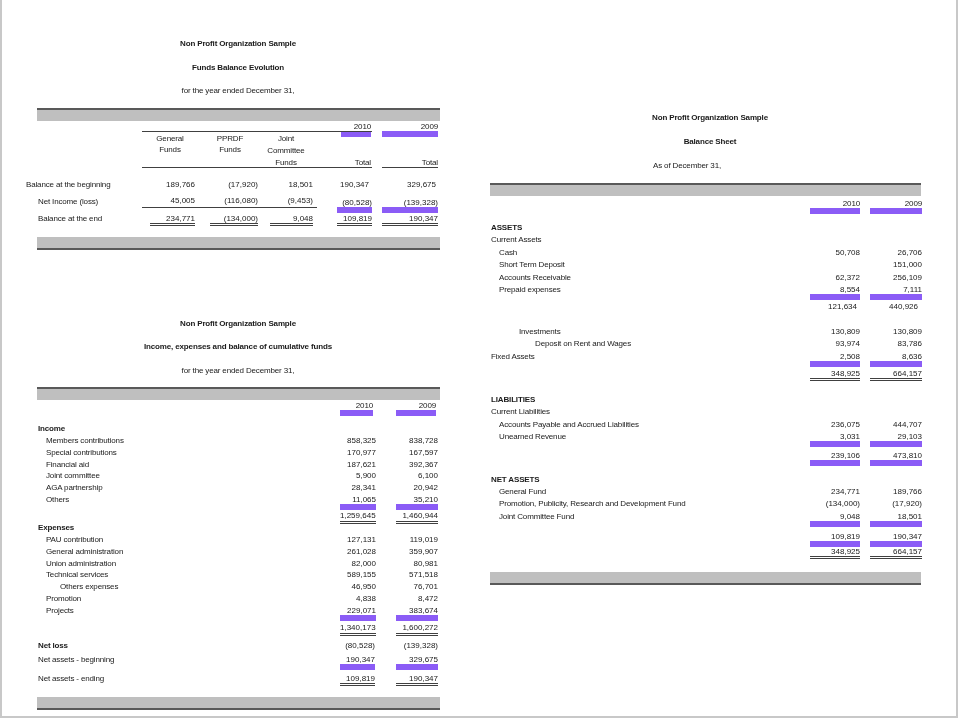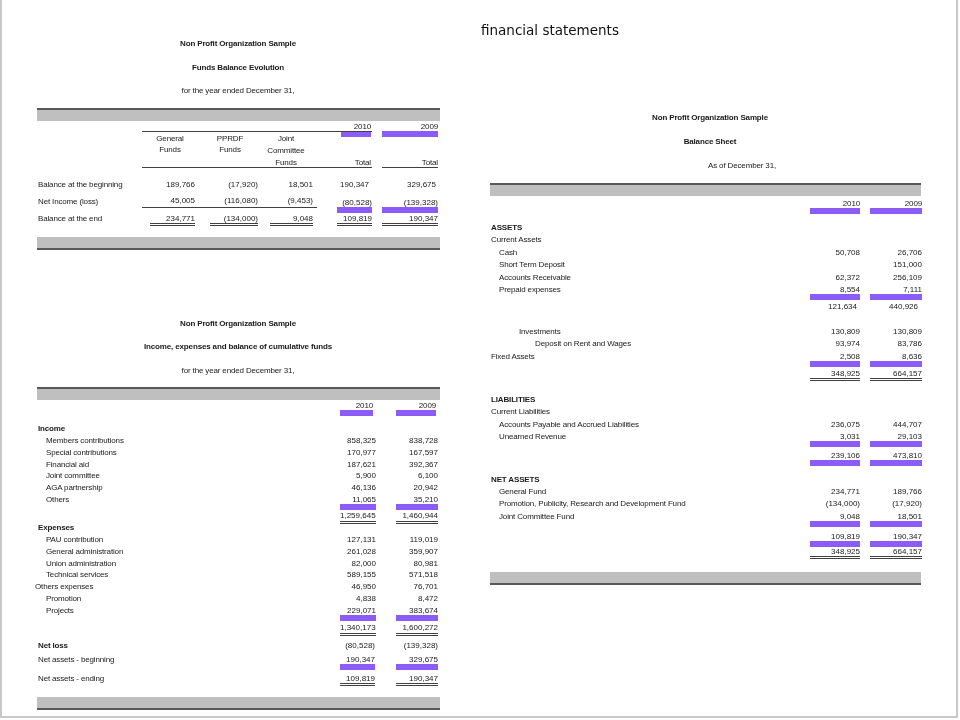--- a/index.html
+++ b/index.html
@@ -31,21 +31,20 @@
   .ul { border-bottom: 6px solid #8b5cf6; }
   .dul { border-bottom: 3px double #404040; }
   .num { position: absolute; font-size: 8px; text-align: right; white-space: nowrap; }
 </style>
 </head>
 <body>
 
 <div class="frame"></div>
 
 <div class="slide-title">
-  <div>financial  statements</div>
 </div>
 
 <div>
   <div class="t b c" style="left:140px;top:39px;width:196px;">Non Profit Organization Sample</div>
   <div class="t b c" style="left:140px;top:63px;width:196px;">Funds Balance Evolution</div>
   <div class="t c" style="left:140px;top:86px;width:196px;">for the year ended December 31,</div>
 
   <div class="band" style="left:37px;top:108px;width:403px;"></div>
 
   <div class="t r ul" style="left:341px;top:122px;width:30px;">2010</div>
@@ -64,21 +63,21 @@
     <div>Joint</div>
     <div>Committee</div>
     <div>Funds</div>
   </div>
   <div class="t r" style="left:341px;top:158px;width:30px;">Total</div>
   <div class="t r" style="left:382px;top:158px;width:56px;">Total</div>
   <div style="position:absolute;left:142px;top:167px;width:230px;border-top:1px solid #404040;"></div>
   <div style="position:absolute;left:382px;top:167px;width:56px;border-top:1px solid #404040;"></div>
 
   <div>
-    <div class="t" style="left:38px;top:180px;">Balance at the beginning</div>
+    <div class="t" style="left:26px;top:180px;">Balance at the beginning</div>
     <div class="num" style="left:150px;top:180px;width:45px;">189,766</div>
     <div class="num" style="left:210px;top:180px;width:48px;">(17,920)</div>
     <div class="num" style="left:270px;top:180px;width:43px;">18,501</div>
     <div class="num" style="left:330px;top:180px;width:39px;">190,347</div>
     <div class="num" style="left:382px;top:180px;width:54px;">329,675</div>
   </div>
   <div>
     <div class="t" style="left:38px;top:197px;">Net Income (loss)</div>
     <div class="num" style="left:150px;top:196px;width:45px;">45,005</div>
     <div class="num" style="left:210px;top:196px;width:48px;">(116,080)</div>
@@ -126,21 +125,21 @@
         <div class="num" style="left: 340px; top: 459.6px; width: 36px;">187,621</div>
         <div class="num" style="left: 396px; top: 459.6px; width: 42px;">392,367</div>
       </div>
       <div>
         <div class="t" style="left: 46px; top: 471.4px;">Joint committee</div>
         <div class="num" style="left: 340px; top: 471.4px; width: 36px;">5,900</div>
         <div class="num" style="left: 396px; top: 471.4px; width: 42px;">6,100</div>
       </div>
       <div>
         <div class="t" style="left: 46px; top: 483.2px;">AGA partnership</div>
-        <div class="num" style="left: 340px; top: 483.2px; width: 36px;">46,136</div>
+        <div class="num" style="left: 340px; top: 483.2px; width: 36px;">28,341</div>
         <div class="num" style="left: 396px; top: 483.2px; width: 42px;">20,942</div>
       </div>
       <div>
         <div class="t" style="left: 46px; top: 495px;">Others</div>
         <div class="num ul" style="left: 340px; top: 495px; width: 36px;">11,065</div>
         <div class="num ul" style="left: 396px; top: 495px; width: 42px;">35,210</div>
       </div>
     </div>
   <div class="num" style="left:340px;top:511px;width:35px;">1,259,645</div>
   <div class="num" style="left:396px;top:511px;width:42px;">1,460,944</div>
@@ -163,21 +162,21 @@
         <div class="t" style="left: 46px; top: 558.6px;">Union administration</div>
         <div class="num" style="left: 340px; top: 558.6px; width: 36px;">82,000</div>
         <div class="num" style="left: 396px; top: 558.6px; width: 42px;">80,981</div>
       </div>
       <div>
         <div class="t" style="left: 46px; top: 570.4px;">Technical services</div>
         <div class="num" style="left: 340px; top: 570.4px; width: 36px;">589,155</div>
         <div class="num" style="left: 396px; top: 570.4px; width: 42px;">571,518</div>
       </div>
       <div>
-        <div class="t" style="left: 35px; top: 582.2px; text-align: right;">Others expenses</div>
+        <div class="t" style="left: 60px; top: 582.2px; text-align: right;">Others expenses</div>
         <div class="num" style="left: 340px; top: 582.2px; width: 36px;">46,950</div>
         <div class="num" style="left: 396px; top: 582.2px; width: 42px;">76,701</div>
       </div>
       <div>
         <div class="t" style="left: 46px; top: 594px;">Promotion</div>
         <div class="num" style="left: 340px; top: 594px; width: 36px;">4,838</div>
         <div class="num" style="left: 396px; top: 594px; width: 42px;">8,472</div>
       </div>
       <div>
         <div class="t" style="left: 46px; top: 605.8px;">Projects</div>
@@ -205,21 +204,21 @@
     <div class="num dul" style="left:340px;top:674px;width:35px;">109,819</div>
     <div class="num dul" style="left:396px;top:674px;width:42px;">190,347</div>
   </div>
 
   <div class="band bottom" style="left:37px;top:697px;width:403px;"></div>
 </div>
 
 <div>
   <div class="t b c" style="left:612px;top:113px;width:196px;">Non Profit Organization Sample</div>
   <div class="t b c" style="left:612px;top:137px;width:196px;">Balance Sheet</div>
-  <div class="t c" style="left:644px;top:161px;width:196px;">As of December 31,</div>
+  <div class="t c" style="left:589px;top:161px;width:196px;">As of December 31,</div>
 
   <div class="band" style="left:490px;top:183px;width:431px;"></div>
 
   <div class="t r ul" style="left:810px;top:199px;width:50px;">2010</div>
   <div class="t r ul" style="left:870px;top:199px;width:52px;">2009</div>
 
   <div class="t b" style="left:491px;top:223px;">ASSETS</div>
   <div class="t" style="left:491px;top:235px;">Current Assets</div>
   <div id="current-assets">
       <div>

